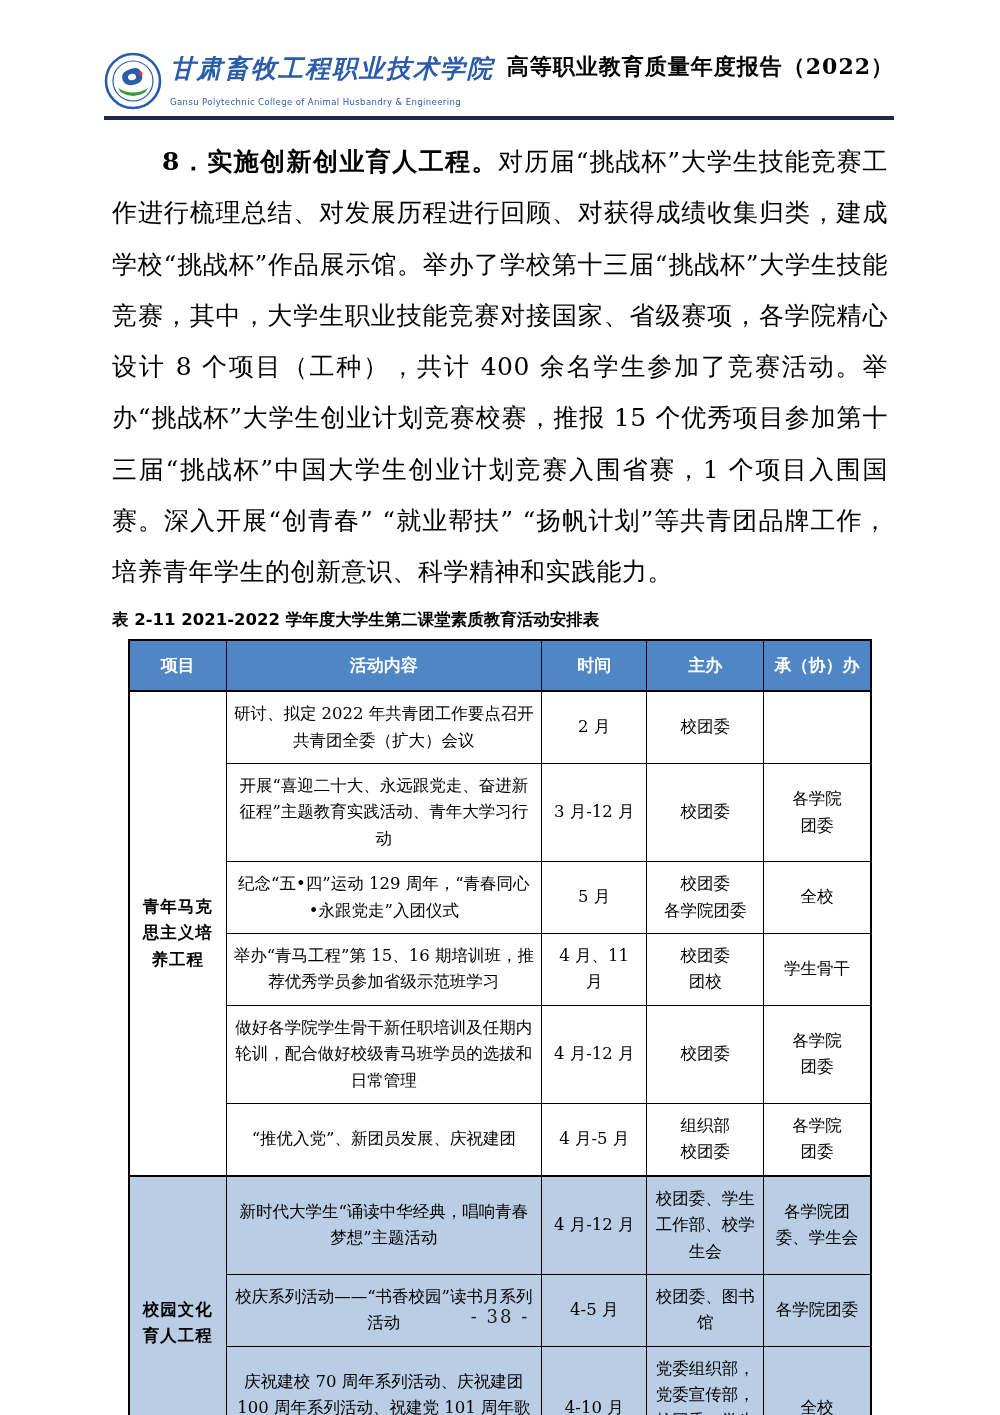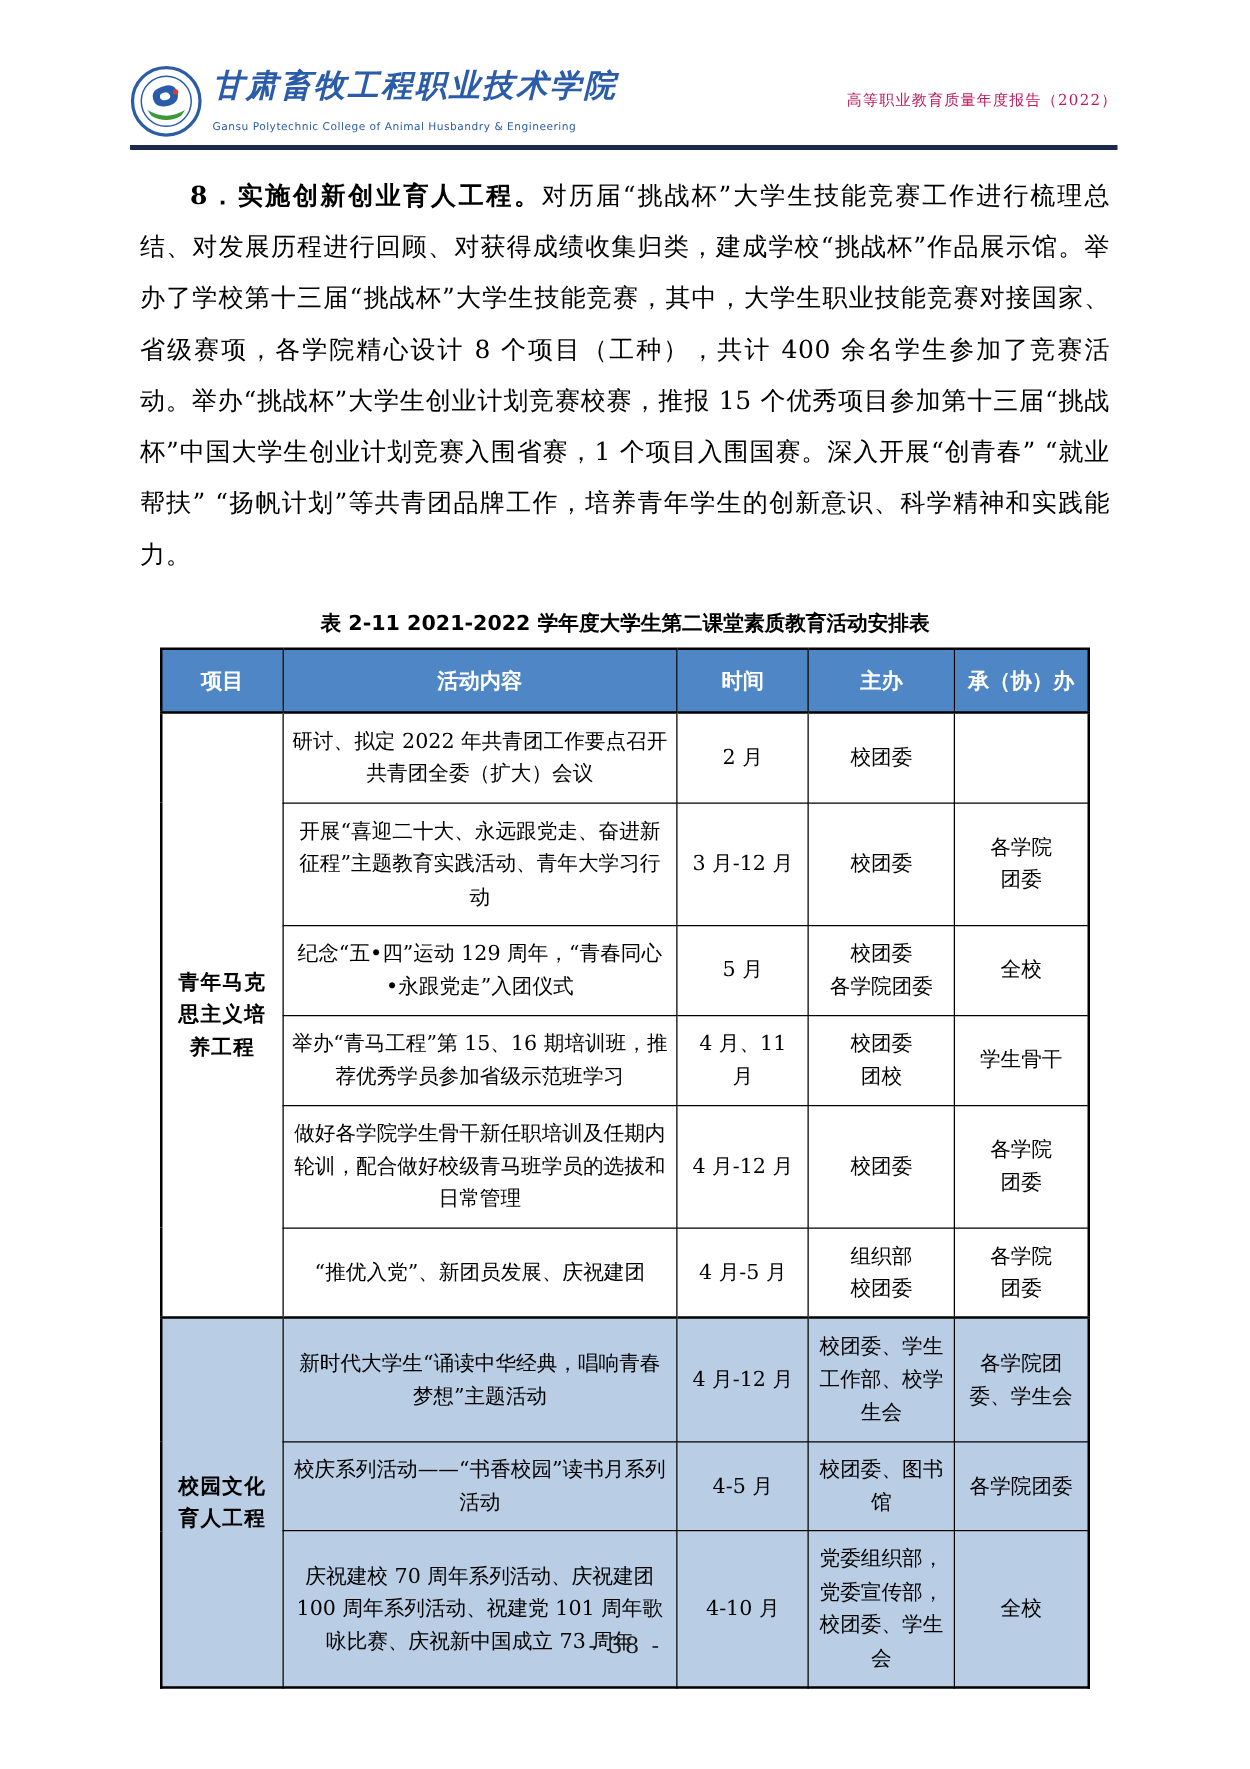--- a/index.html
+++ b/index.html
@@ -12,21 +12,21 @@
     background: #ffffff;
     font-family: "DejaVu Serif", serif;
     color: #000;
     overflow: hidden;
   }
 
   
   .doc-header {
     display: flex;
     justify-content: space-between;
-    align-items: center;
+    align-items: flex-start;
     padding: 52px 106px 6px 104px;
   }
   .brand { display: flex; align-items: center; gap: 8px; }
   .logo-wrap { width: 58px; height: 58px; flex: 0 0 auto; }
   .brand-text { display: flex; flex-direction: column; }
   .school-zh {
     font-family: "DejaVu Serif", serif;
     font-weight: bold;
     font-style: italic;
     font-size: 25px;
@@ -36,52 +36,52 @@
   }
   .school-en {
     font-family: "DejaVu Sans", sans-serif;
     font-size: 8.5px;
     letter-spacing: 0.4px;
     color: #2a5caa;
     margin-top: 14px;
   }
   .report-title {
     font-family: "DejaVu Serif", serif;
-    font-weight: normal;
-    font-size: 12px;
+    font-weight: bold;
+    font-size: 22px;
     letter-spacing: 1px;
-    color: #be185d;
+    color: #000000;
     padding-bottom: 2px;
     white-space: nowrap;
   }
   .header-rule {
     height: 4px;
     background: #1b2a4a;
     margin: 0 106px 0 104px;
   }
 
   
   .content { padding: 0 112px; }
   .body-para {
     margin: 16px 0 6px 0;
-    font-size: 20px;
+    font-size: 25px;
     line-height: 2.05;
     text-align: justify;
     text-indent: 2em;
     letter-spacing: 0.5px;
   }
   .body-para b { letter-spacing: 1px; }
 
   
   .table-caption {
-    text-align: center;
+    text-align: left;
     font-family: "DejaVu Sans", sans-serif;
     font-weight: bold;
     font-size: 16.5px;
-    margin: 24px 0 8px 0;
+    margin: 12px 0 8px 0;
   }
   table.activities {
     width: 744px;
     margin: 0 auto;
     border-collapse: collapse;
     table-layout: fixed;
     border: 2px solid #000;
   }
   table.activities col.c-project   { width: 13.1%; }
   table.activities col.c-activity  { width: 42.5%; }

